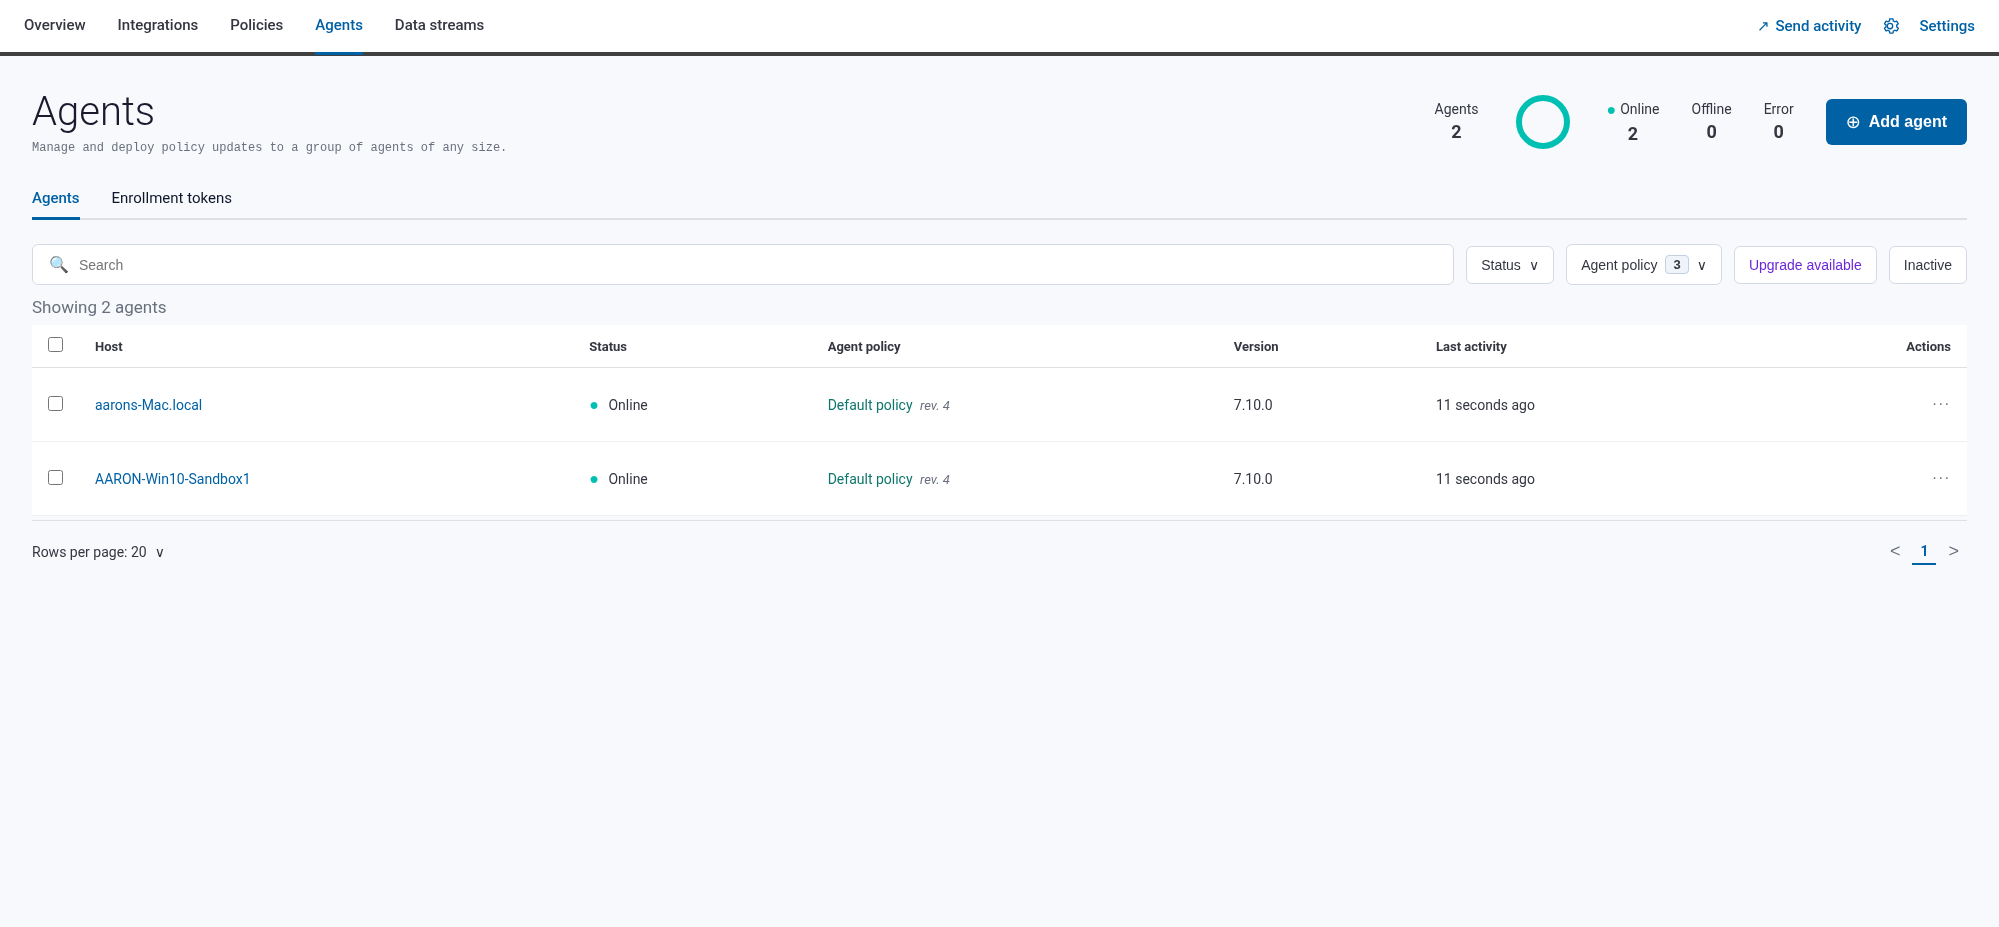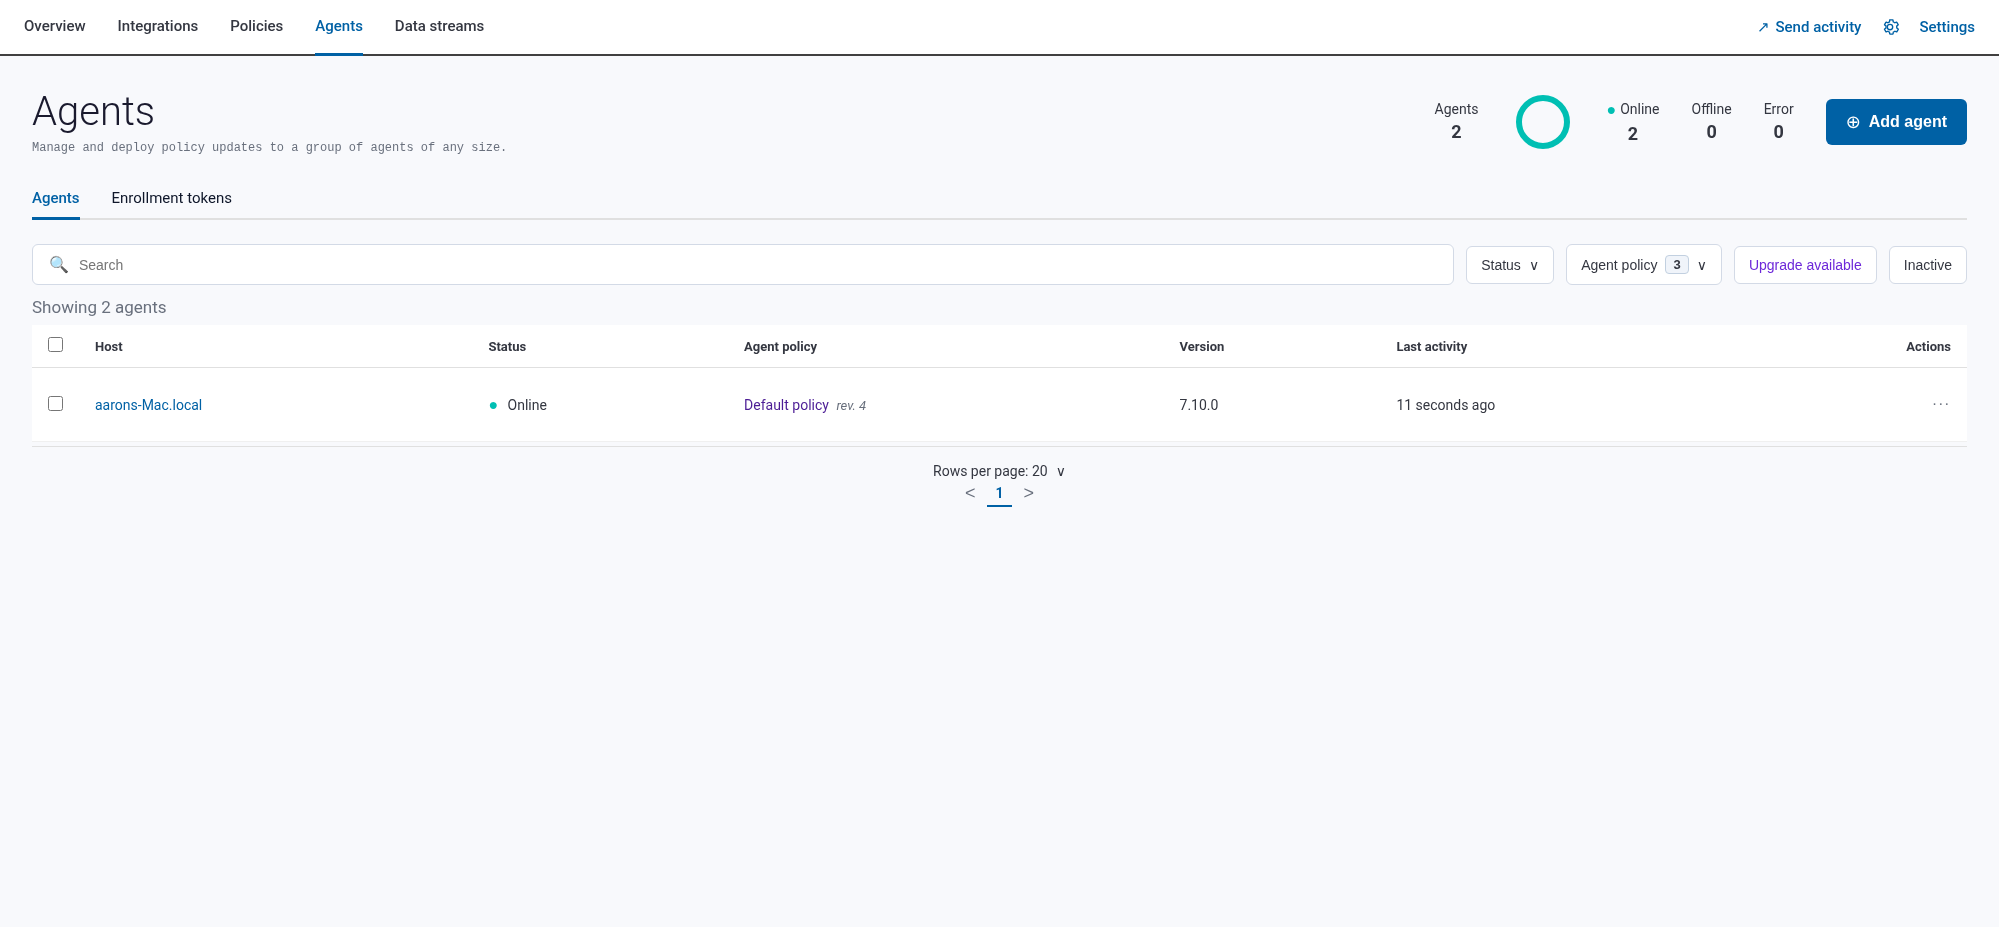--- a/index.html
+++ b/index.html
@@ -1,21 +1,21 @@
 <!DOCTYPE html>
 <html><head>
   <meta charset="utf-8">
   <style>
     * { box-sizing: border-box; margin: 0; padding: 0; }
     body { font-family: -apple-system, BlinkMacSystemFont, 'Segoe UI', Roboto, sans-serif; background: #f8f9fc; color: #1a1a2e; font-size: 14px; }
 
     
     .top-nav {
       display: flex; align-items: center; background: #fff;
-      border-bottom: 2px solid #404040; padding: 0 24px; height: 56px;
+      border-bottom: 4px solid #404040; padding: 0 24px; height: 56px;
     }
     .top-nav-links { display: flex; align-items: center; gap: 32px; flex: 1; }
     .nav-link { text-decoration: none; color: #343741; font-size: 15px; font-weight: 500; padding: 18px 0; border-bottom: 3px solid transparent; cursor: pointer; }
     .nav-link.active { color: #0061a5; border-bottom: 3px solid #0061a5; }
     .nav-actions { display: flex; align-items: center; gap: 20px; }
     .send-feedback-btn { display: flex; align-items: center; gap: 6px; color: #0061a5; font-size: 15px; font-weight: 500; cursor: pointer; text-decoration: none; }
     .settings-btn { display: flex; align-items: center; gap: 20px; color: #0061a5; font-size: 15px; font-weight: 500; cursor: pointer; }
 
     
     .main-content { padding: 32px 32px 24px; max-width: 1999px; }
@@ -61,26 +61,26 @@
     
     .showing-text { color: #69707d; font-size: 17px; margin-bottom: 8px; margin-top: 12px; }
     table { width: 100%; border-collapse: collapse; background: #fff; }
     thead tr { border-bottom: 1px solid #e0e0e0; }
     th { text-align: left; padding: 12px 16px; font-size: 13px; font-weight: 700; color: #343741; }
     td { padding: 27px 16px; font-size: 14px; color: #343741; border-bottom: 1px solid #f0f0f0; }
     .checkbox-col { width: 40px; }
     .host-link { color: #0061a5; text-decoration: none; cursor: pointer; }
     .online-dot { color: #00bfb3; margin-right: 6px; font-size: 16px; }
     .online-text { color: #343741; }
-    .policy-link { color: #4c1d95; text-decoration: none; cursor: pointer; text-align: center; }
+    .policy-link { color: #0f766e; text-decoration: none; cursor: pointer; text-align: center; }
     .rev-text { color: #69707d; font-size: 13px; margin-left: 4px; font-style: italic; }
     .actions-dots { color: #69707d; letter-spacing: 2px; cursor: pointer; font-size: 16px; }
 
     
-    .pagination { display: flex; align-items: center; justify-content: space-between; padding: 16px 0 4px; border-top: 1px solid #e0e0e0; margin-top: 4px; flex-direction: column; }
+    .pagination { display: flex; align-items: center; justify-content: space-between; padding: 16px 0 4px; border-top: 1px solid #e0e0e0; margin-top: 4px; }
     .rows-per-page { display: flex; align-items: center; gap: 8px; font-size: 14px; color: #343741; cursor: pointer; }
     .page-nav { display: flex; align-items: center; gap: 4px; }
     .page-nav-btn { border: none; background: none; color: #69707d; cursor: pointer; font-size: 18px; padding: 4px 8px; }
     .page-num { font-size: 14px; font-weight: 700; color: #0061a5; padding: 4px 8px; border-bottom: 2px solid #0061a5; }
 
     .gear-svg { width: 18px; height: 18px; }
     input[type="checkbox"] { width: 15px; height: 15px; cursor: pointer; }
   </style>
 </head>
 <body>
@@ -207,20 +207,41 @@
         <td>
           <a class="policy-link">Default policy</a>
           <span class="rev-text">rev. 4</span>
         </td>
         <td>7.10.0</td>
         <td>11 seconds ago</td>
         <td style="text-align:right;">
           <span class="actions-dots">···</span>
         </td>
       </tr>
+      <tr>
+        <td class="checkbox-col">
+          <input type="checkbox" style="">
+        </td>
+        <td>
+          <a class="host-link">AARON-Win10-Sandbox1</a>
+        </td>
+        <td>
+          <span class="online-dot">●</span>
+          <span class="online-text">Online</span>
+        </td>
+        <td>
+          <a class="policy-link">Default policy</a>
+          <span class="rev-text">rev. 4</span>
+        </td>
+        <td>7.10.0</td>
+        <td>11 seconds ago</td>
+        <td style="text-align:right;">
+          <span class="actions-dots">···</span>
+        </td>
+      </tr>
     </tbody>
   </table>
 
   <div class="pagination">
     <div class="rows-per-page">
       <span>Rows per page: 20</span>
       <span>∨</span>
     </div>
     <div class="page-nav">
       <button class="page-nav-btn">&lt;</button>

